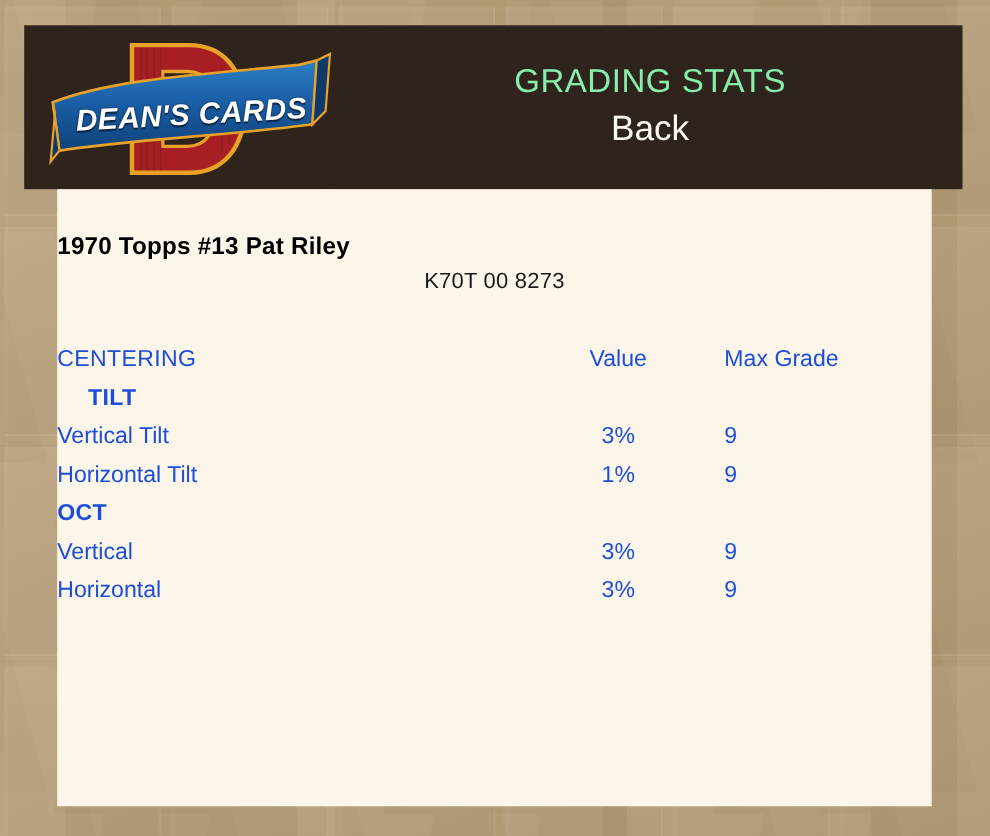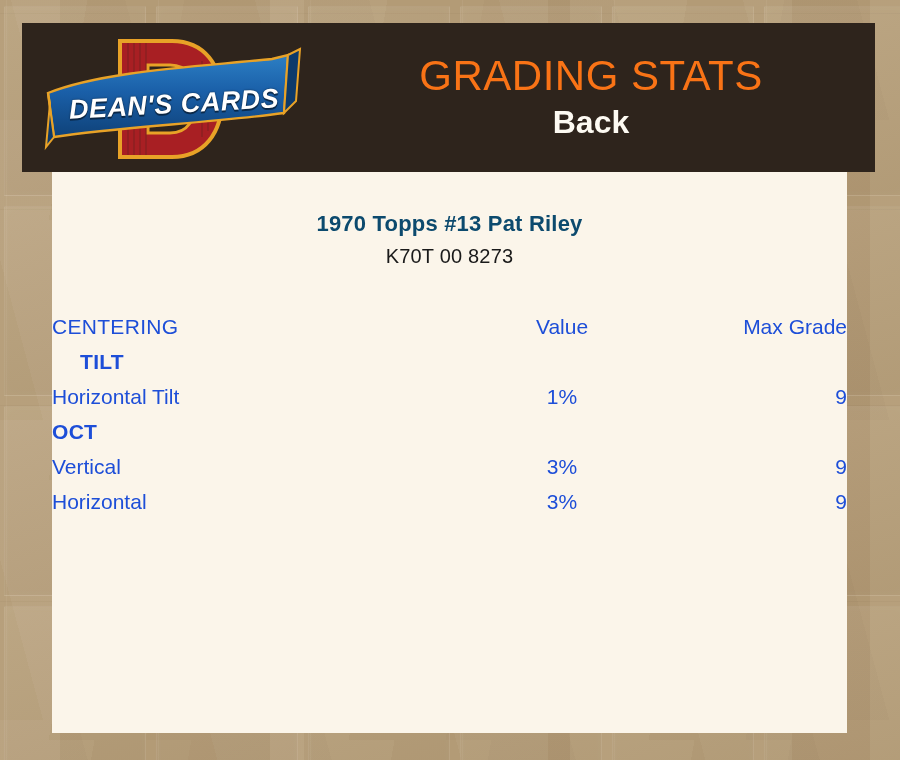--- a/index.html
+++ b/index.html
@@ -87,51 +87,51 @@
     left: 285px;
     top: 0;
     width: 568px;
     height: 149px;
     display: flex;
     flex-direction: column;
     align-items: center;
     justify-content: center;
   }
   #grading-title {
-    color: #f97316;
-    font-size: 42px;
+    color: #86efac;
+    font-size: 30px;
     font-weight: normal;
     letter-spacing: 0.5px;
     line-height: 1.08;
   }
   #grading-subtitle {
     color: #fdfaf2;
     font-size: 32px;
-    font-weight: bold;
+    font-weight: normal;
     line-height: 1.25;
     margin-top: 4px;
   }
 
   
   #content-panel {
     position: absolute;
     left: 52px;
     top: 172px;
     width: 795px;
     height: 561px;
     background-color: #fbf5ea;
   }
 
   #card-title {
     margin: 0;
     padding-top: 39px;
-    text-align: center;
+    text-align: left;
     font-size: 22px;
     font-weight: bold;
-    color: #0c4a6e;
+    color: #000000;
     letter-spacing: 0.2px;
   }
   #card-serial {
     margin: 0;
     padding-top: 8px;
     text-align: center;
     font-size: 20px;
     font-weight: normal;
     color: #1a1a1a;
     letter-spacing: 0.2px;
@@ -148,21 +148,21 @@
   #stats-table td {
     padding: 0;
     height: 35px;
     vertical-align: middle;
     font-size: 21px;
     font-weight: normal;
     color: #1d4ed8;
   }
   .col-label  { width: 400px; text-align: left; }
   .col-value  { width: 200px; text-align: center; }
-  .col-grade  { width: 195px; text-align: right; }
+  .col-grade  { width: 195px; text-align: left; }
 
   th.col-label,
   th.col-value,
   th.col-grade { font-weight: bold; font-size: 21px; }
 
   .section-head .col-label {
     padding-left: 103px;
     font-weight: bold;
     letter-spacing: 0.3px;
   }
@@ -245,20 +245,25 @@
         <th class="col-grade">Max Grade</th>
       </tr>
     </thead>
     <tbody id="stats-body">
         <tr class="section-head">
           <td class="col-label" style="font-weight: bold; padding-left: 28px;">TILT</td>
           <td class="col-value"></td>
           <td class="col-grade"></td>
         </tr>
         <tr class="stat-row">
+          <td class="col-label">Vertical Tilt</td>
+          <td class="col-value">3%</td>
+          <td class="col-grade">9</td>
+        </tr>
+        <tr class="stat-row">
           <td class="col-label">Horizontal Tilt</td>
           <td class="col-value">1%</td>
           <td class="col-grade">9</td>
         </tr>
         <tr class="section-head">
           <td class="col-label" style="font-weight: bold; margin-top: 36px;">OCT</td>
           <td class="col-value"></td>
           <td class="col-grade"></td>
         </tr>
         <tr class="stat-row">

